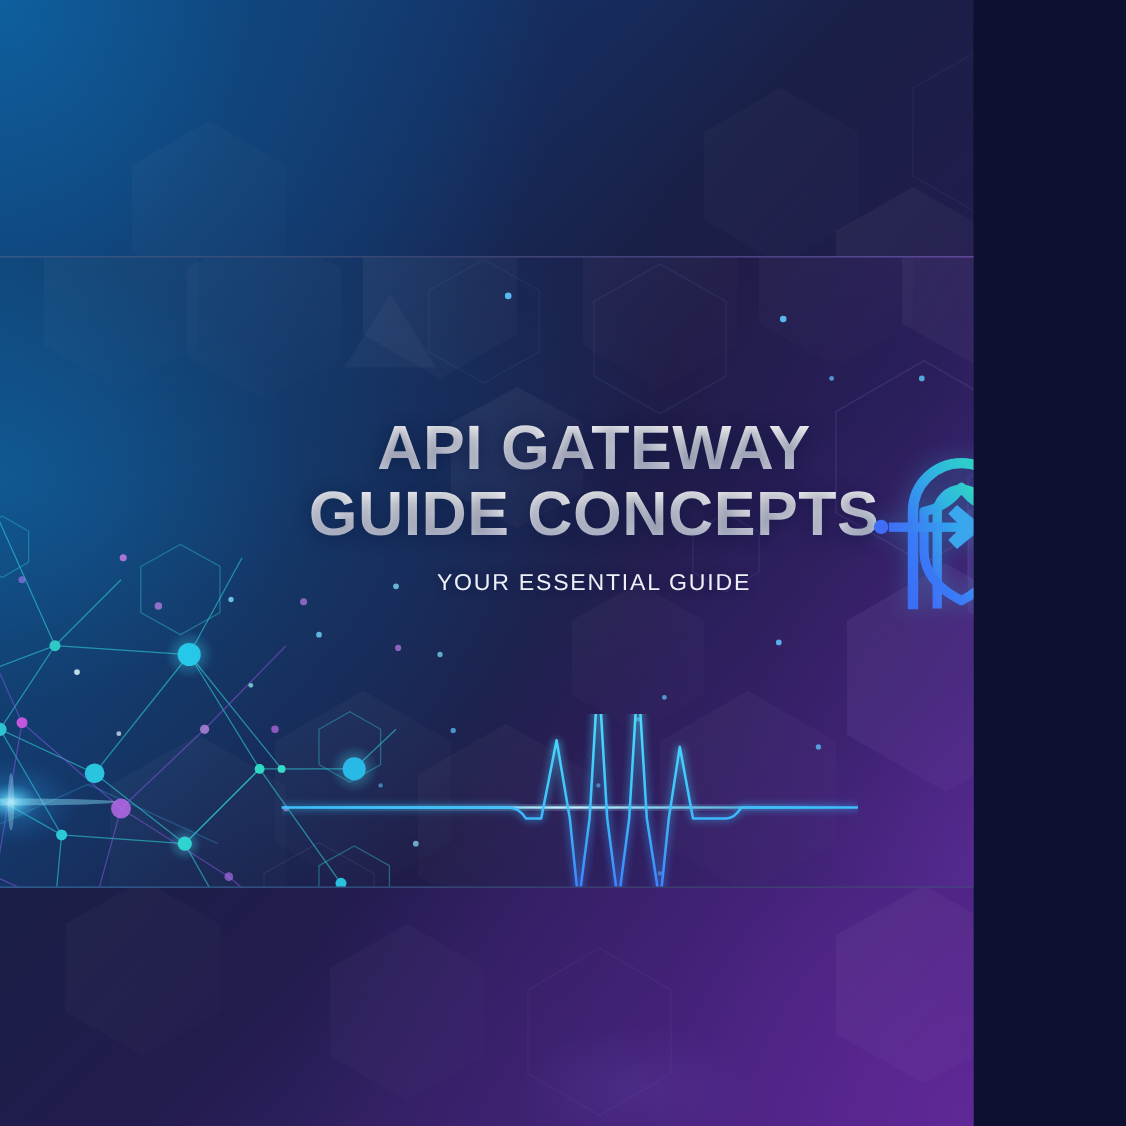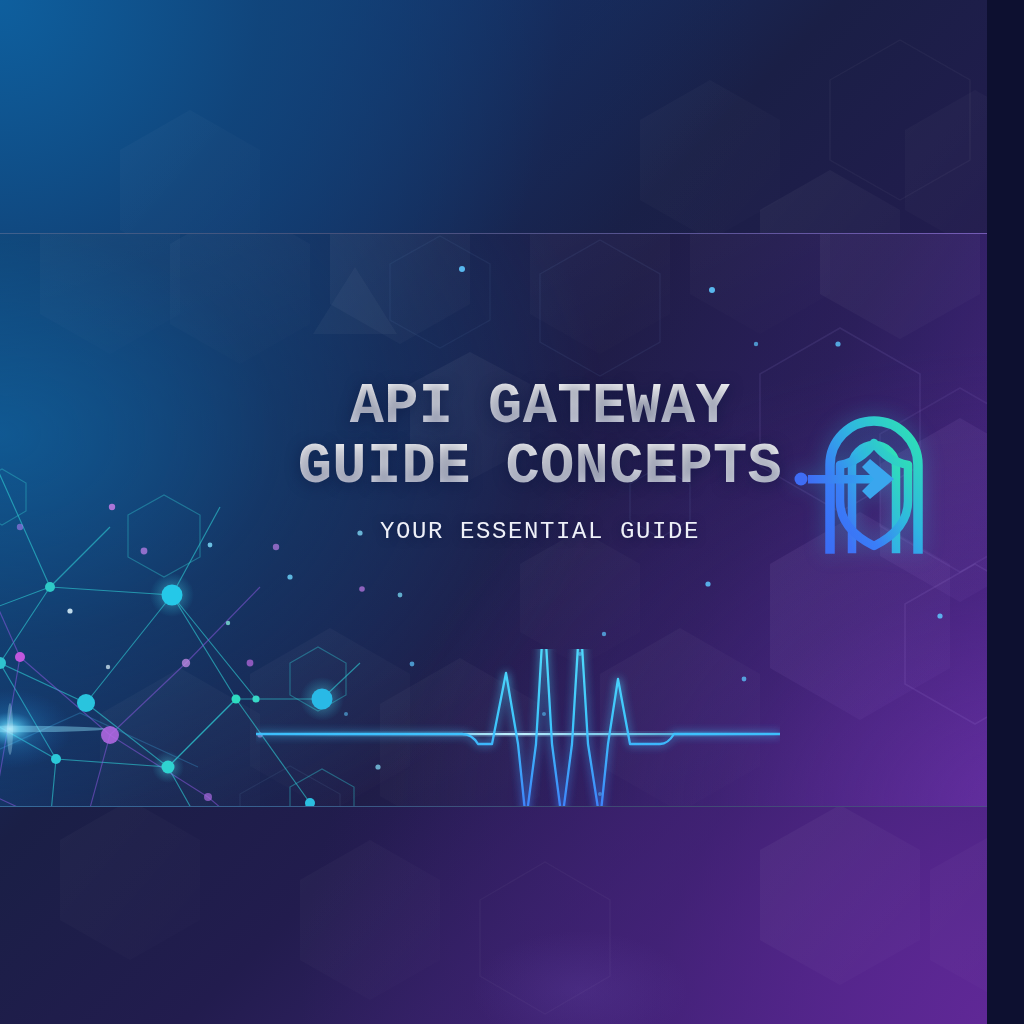--- a/index.html
+++ b/index.html
@@ -2,24 +2,24 @@
 <html><head>
 <meta charset="utf-8">
 <style>
   html, body {
     margin: 0;
     padding: 0;
     background: #0d1030;
   }
   #banner {
     position: relative;
-    width: 987px;
+    width: 885px;
     height: 1024px;
     overflow: hidden;
-    font-family: Liberation Mono, monospace;
+    font-family: Liberation Sans, sans-serif;
     background:
       radial-gradient(120% 120% at 100% 100%, rgba(96,40,150,0.95) 0%, rgba(72,32,124,0.55) 28%, rgba(40,26,86,0.0) 58%),
       radial-gradient(110% 110% at 0% 0%, rgba(14,95,158,1) 0%, rgba(16,70,124,0.85) 24%, rgba(20,40,84,0.25) 52%, rgba(22,30,68,0) 70%),
       linear-gradient(135deg, #11548f 0%, #15356e 20%, #1a1f46 42%, #221c4e 60%, #3b2470 80%, #55299a 100%);
   }
 
   
   .hex-layer {
     position: absolute;
     inset: 0;
@@ -80,21 +80,21 @@
     background: linear-gradient(180deg, #ffffff 30%, #d9dce8 78%, #b9bed2 100%);
     -webkit-background-clip: text;
     background-clip: text;
     -webkit-text-fill-color: transparent;
     text-shadow: 0 2px 14px rgba(10,20,60,0.55);
     white-space: nowrap;
   }
   #subtitle {
     display: block;
     margin-top: 20px;
-    font-size: 24px;
+    font-size: 21px;
     font-weight: 400;
     letter-spacing: 1.6px;
     color: #eef0f8;
     text-shadow: 0 1px 8px rgba(10,20,60,0.5);
     white-space: nowrap;
   }
 
   
   #logo {
     position: absolute;

